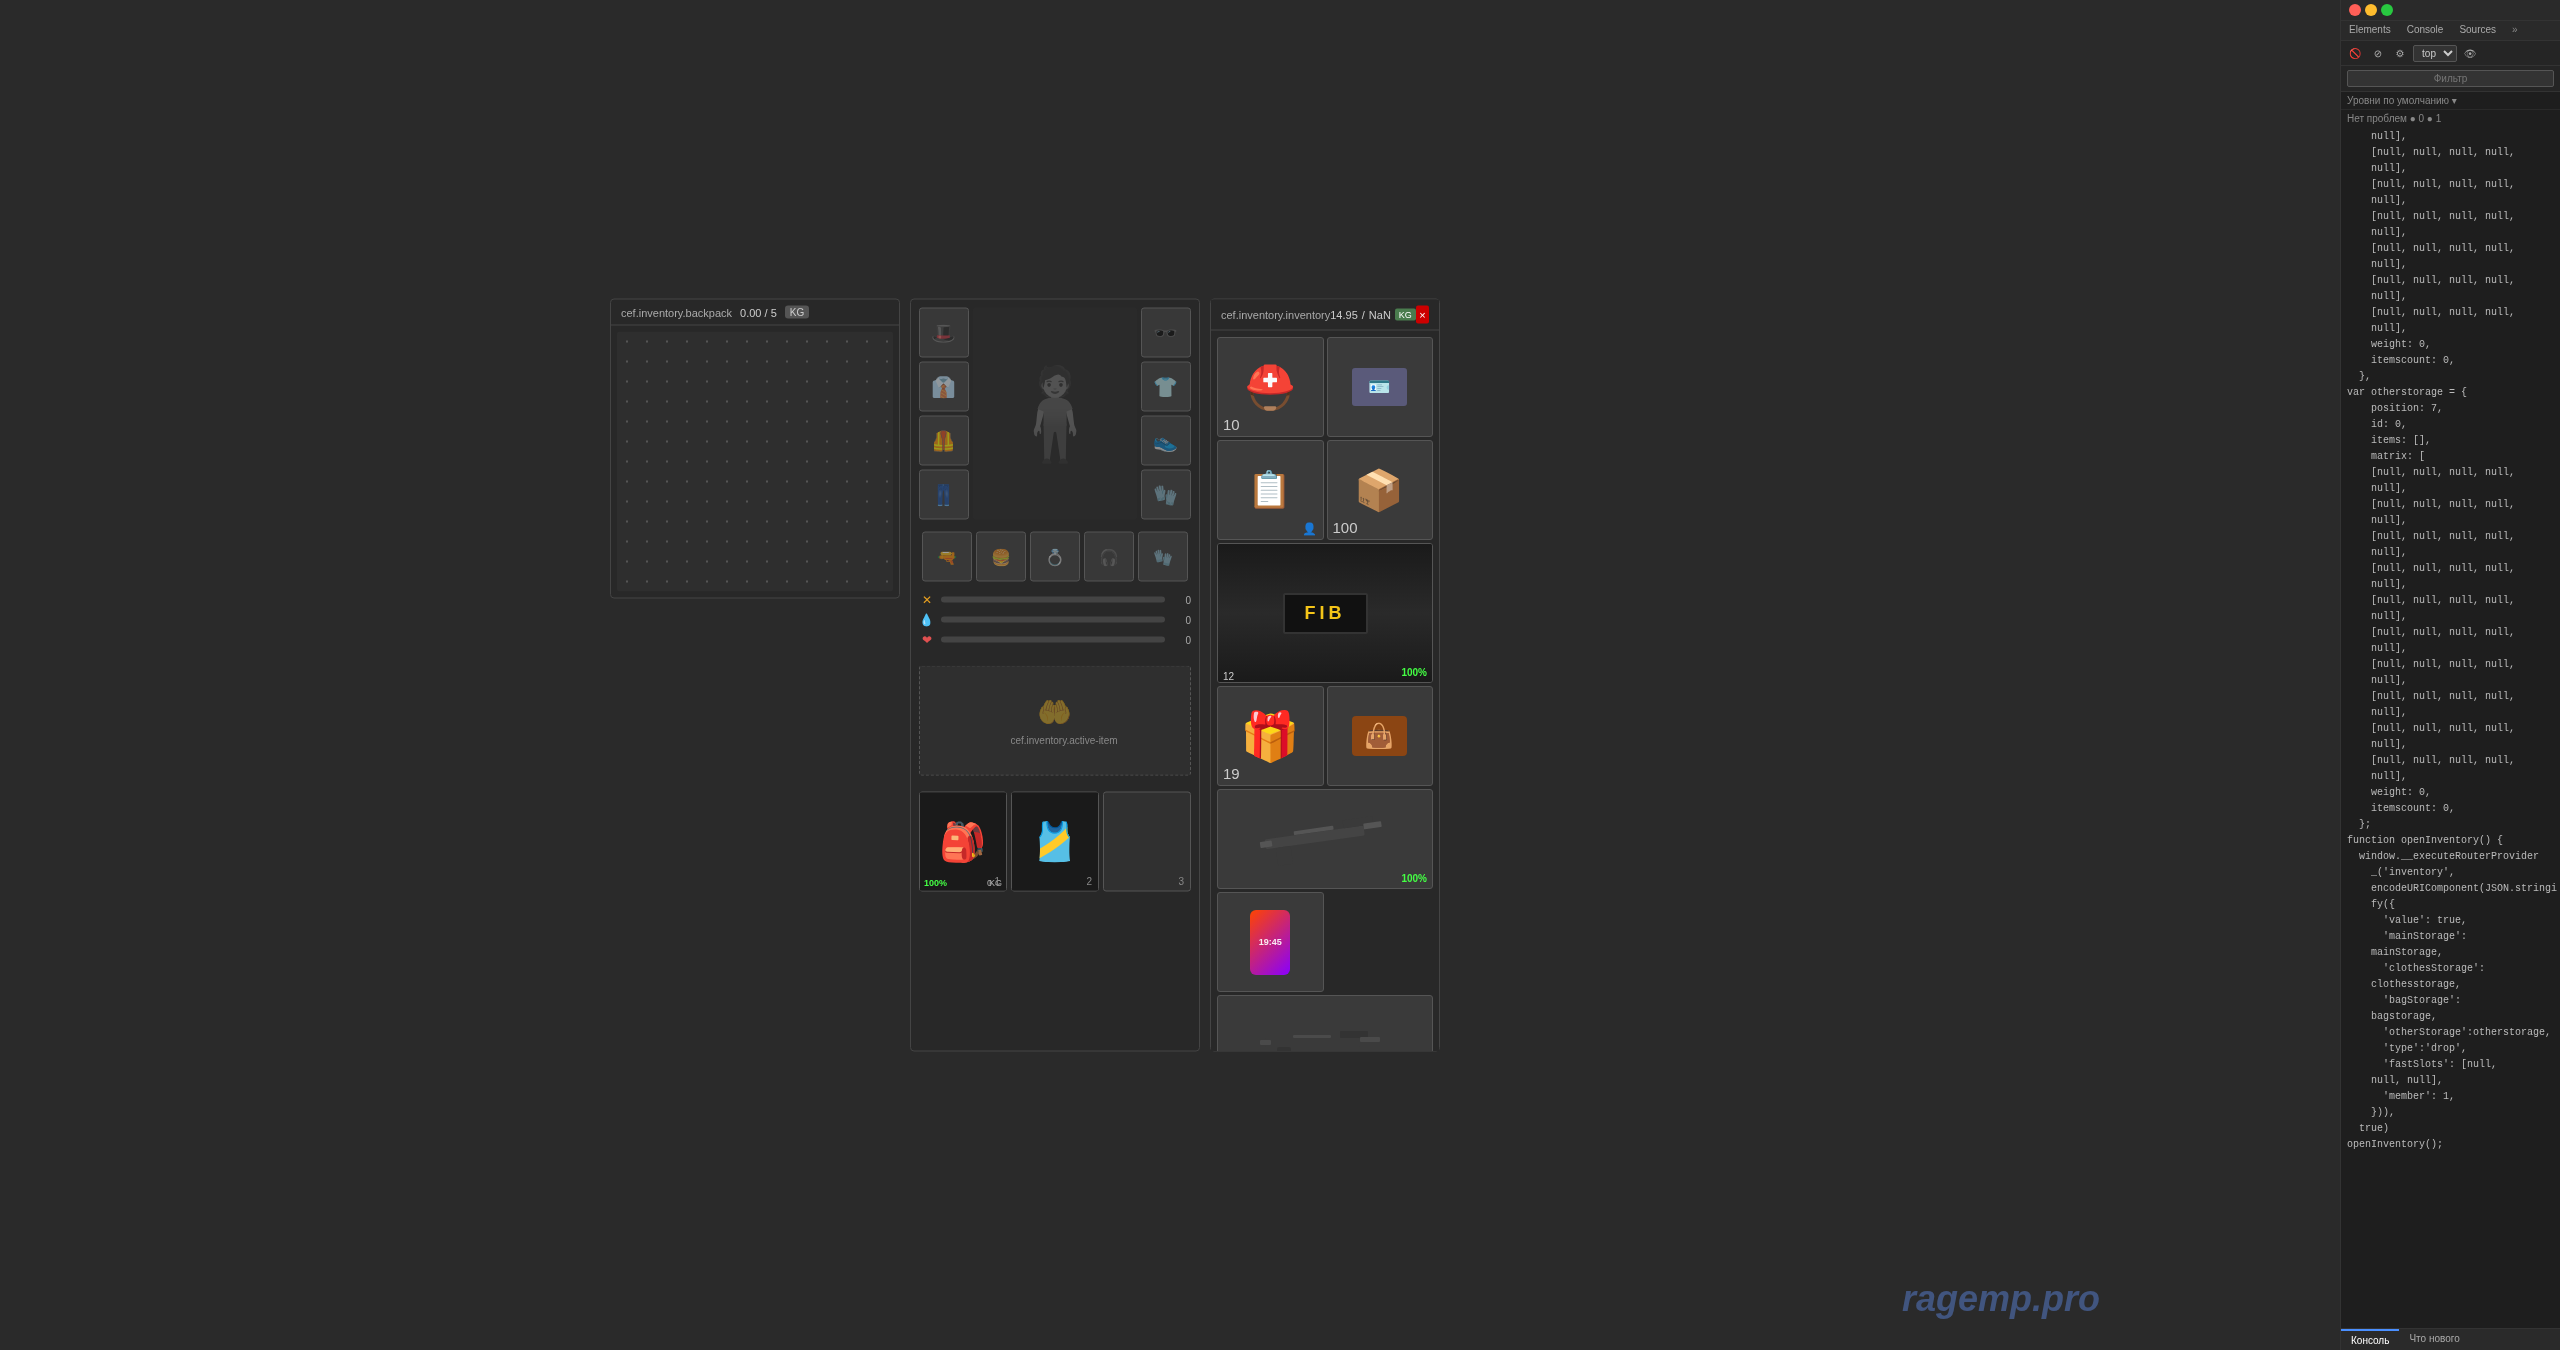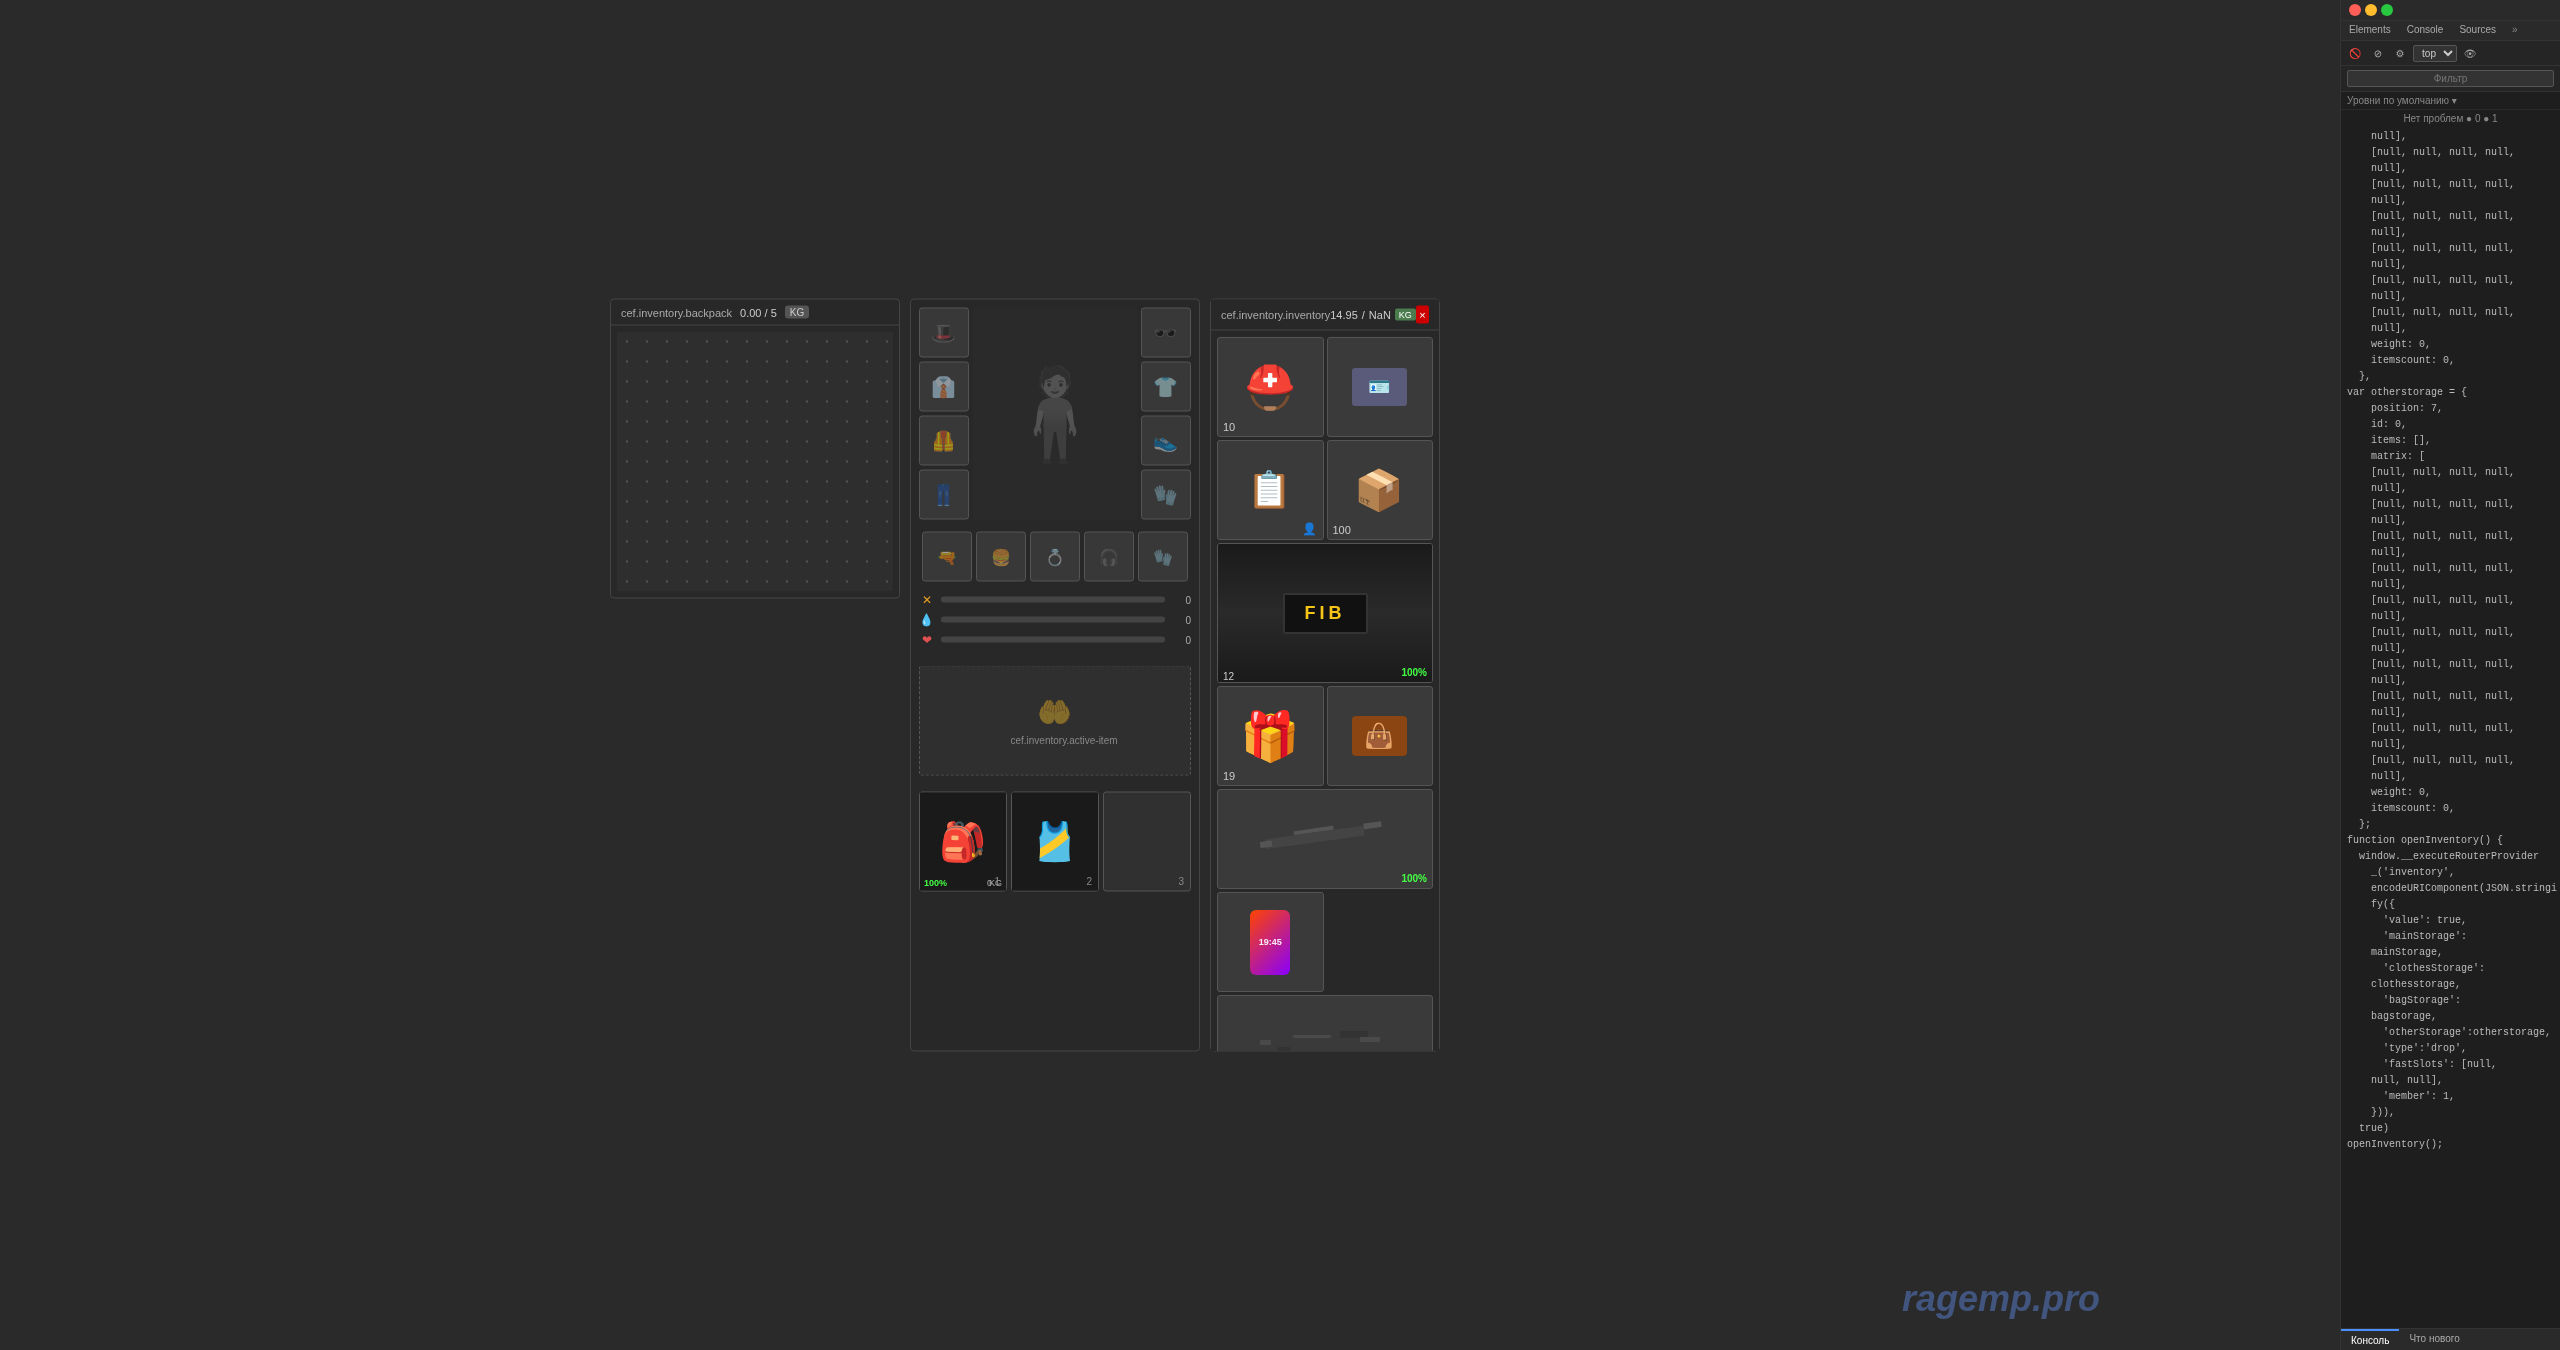--- a/index.html
+++ b/index.html
@@ -283,21 +283,21 @@
       align-items: center;
       justify-content: center;
       cursor: pointer;
       overflow: hidden;
     }
 
     .inv-item .item-count {
       position: absolute;
       bottom: 3px;
       left: 5px;
-      font-size: 11px;
+      font-size: 15px;
       color: #ccc;
     }
 
     .inv-item .item-user-icon {
       position: absolute;
       bottom: 3px;
       right: 5px;
       font-size: 12px;
       color: #5af;
     }
@@ -766,21 +766,21 @@
   </div>
 
   <div class="devtools-filter">
     <input type="text" placeholder="Фильтр" style="">
   </div>
 
   <div class="devtools-label">
     <span>Уровни по умолчанию ▾</span>
   </div>
 
-  <div style="padding:3px 6px; font-size:10px; color:#888; display:flex; align-items:center; gap:4px;justify-content:center;">
+  <div style="padding:3px 6px; font-size:10px; color:#888; display:flex; align-items:center; gap:4px;">
     <span>Нет проблем ● 0 ● 1</span>
   </div>
 
   <div class="devtools-content scroll-thin" id="devtools-code">
       <div class="code-line">    null],</div>
       <div class="code-line">    [null, null, null, null,</div>
       <div class="code-line">    null],</div>
       <div class="code-line">    [null, null, null, null,</div>
       <div class="code-line">    null],</div>
       <div class="code-line">    [null, null, null, null,</div>

